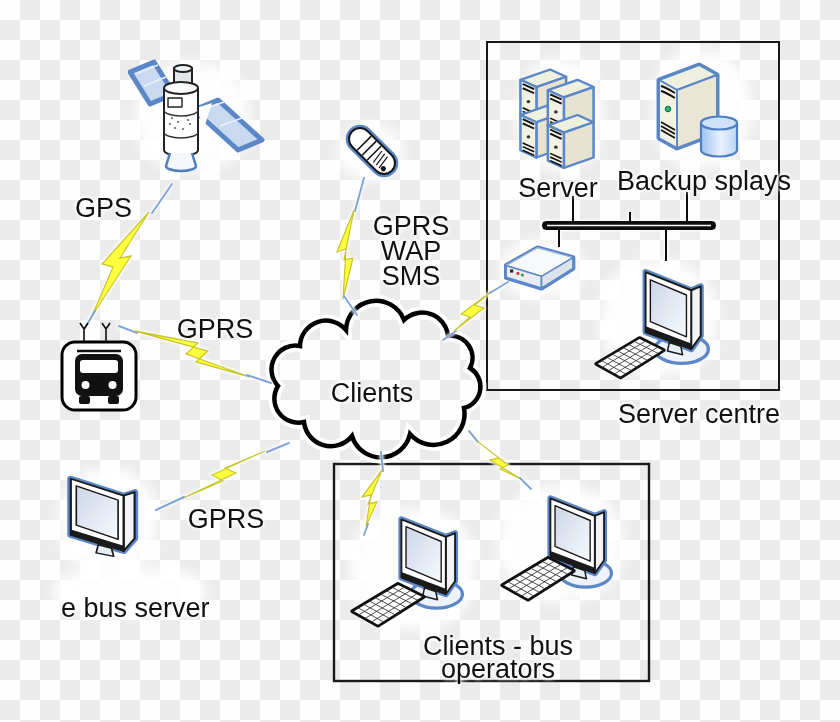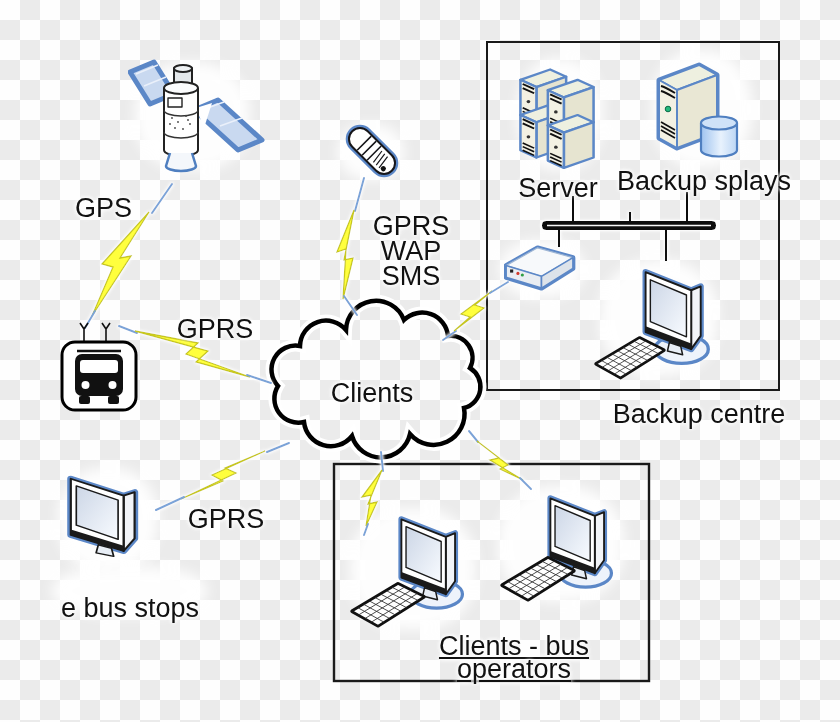--- a/index.html
+++ b/index.html
@@ -310,22 +310,22 @@
   <div class="lbl center" style="left:215px;top:313px;">GPRS</div>
 
   <div class="lbl center" style="left:226px;top:503px;">GPRS</div>
 
   <div class="lbl center" style="left:372px;top:377px;">Clients</div>
 
   <div class="lbl center" style="left:558px;top:172px;">Server</div>
 
   <div class="lbl center" style="left:704px;top:165px;">Backup splays</div>
 
-  <div class="lbl center" style="left:699px;top:398px;">Backup centre</div>
-
-  <div class="lbl" style="left:61px;top:592px;">e bus stops</div>
-
-  <div class="lbl center" style="left:514px;top:635px;line-height:23px;text-decoration:underline;">
+  <div class="lbl center" style="left:699px;top:398px;">Server centre</div>
+
+  <div class="lbl" style="left:61px;top:592px;">e bus server</div>
+
+  <div class="lbl center" style="left:498px;top:635px;line-height:23px;">
     <span style="display:block">Clients - bus</span>
     <span style="display:block">operators</span>
   </div>
 
 </div>
 
 </body></html>

